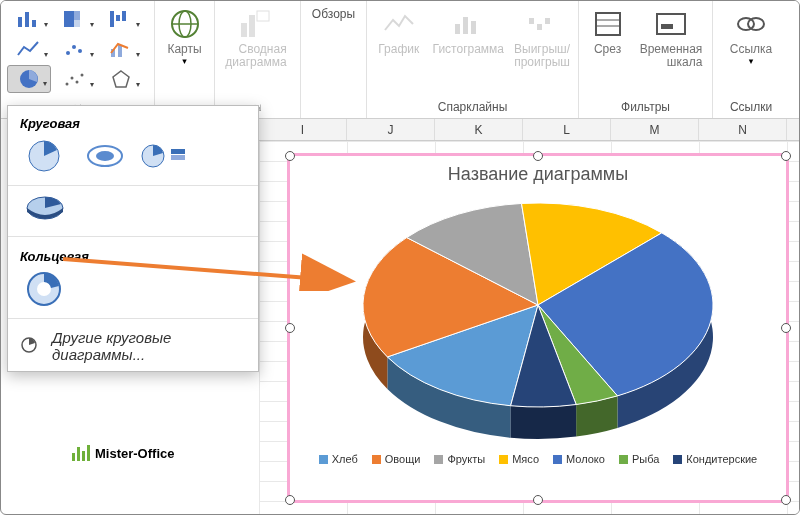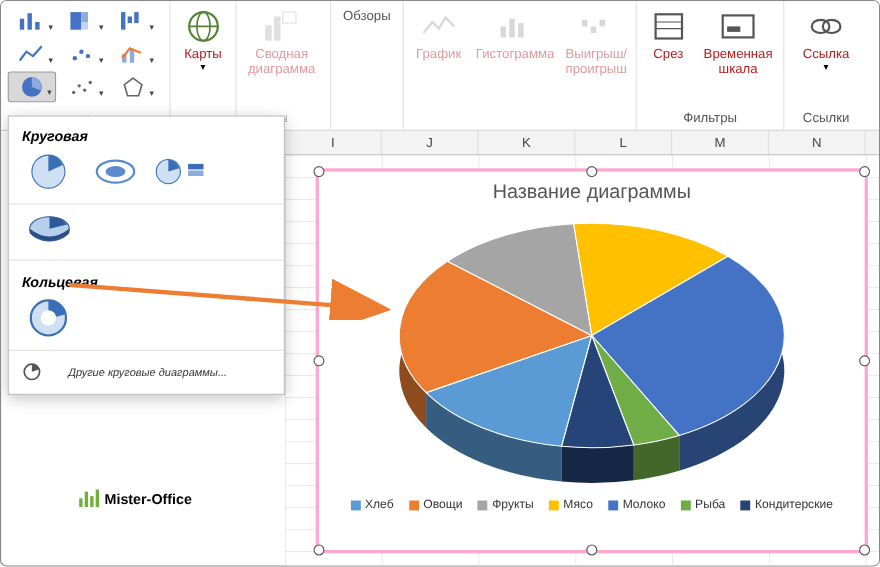--- a/index.html
+++ b/index.html
@@ -12,21 +12,21 @@
   .group-label { text-align: center; font-size: 12px; color: #555; padding: 2px 0 4px; white-space: nowrap; }
   .group .dlg { font-size: 9px; color: #777; cursor: pointer; }
 
   .mini-grid { display: grid; grid-template-columns: repeat(3, 44px); grid-auto-rows: 28px; gap: 2px; }
   .mini-btn { display: flex; align-items: center; justify-content: center; border-radius: 3px; cursor: pointer; position: relative; }
   .mini-btn.active { background: #d8d8d8; border: 1px solid #999; }
   .dd-caret { position: absolute; right: 3px; bottom: 4px; font-size: 8px; color: #444; }
 
   .big-btn { display: flex; flex-direction: column; align-items: center; justify-content: center; width: 70px; cursor: pointer; padding: 2px; }
   .big-btn.disabled { opacity: 0.45; pointer-events: none; }
-  .big-btn .lbl { font-size: 12px; color: #b91c1c; white-space: pre-line; text-align: center; line-height: 1.1; margin-top: 2px; }
+  .big-btn .lbl { font-size: 12px; color: #737373; white-space: pre-line; text-align: right; line-height: 1.1; margin-top: 2px; }
   .big-ico { width: 34px; height: 34px; display: flex; align-items: center; justify-content: center; }
 
   
   .sheet { position: absolute; left: 258px; top: 118px; right: 0; bottom: 0; background: #fff; }
   .col-headers { display: flex; height: 22px; border-bottom: 1px solid #ccc; background: #f3f3f3; }
   .col-h { flex: 0 0 88px; text-align: center; font-size: 12px; color: #444; border-right: 1px solid #ddd; line-height: 22px; cursor: pointer; }
   .grid-bg { position: absolute; left: 0; top: 22px; right: 0; bottom: 0;
     background-image: linear-gradient(#e8e8e8 1px, transparent 1px), linear-gradient(90deg, #e8e8e8 1px, transparent 1px);
     background-size: 88px 20px; }
 
@@ -42,21 +42,21 @@
   .legend { display:flex; gap: 14px; justify-content:center; font-size: 11px; color:#333; margin-top: 4px;}
   .legend-item { display:flex; align-items:center; gap:4px;}
   .swatch { width:9px; height:9px;}
 
   
   .dropdown { position:absolute; left:6px; top:104px; width:252px; background:#fff; border:1px solid #bcbcbc; box-shadow:0 4px 14px rgba(0,0,0,.25); z-index:10;font-style:italic;}
   .dd-sec-title{font-weight:600; font-size:13px; padding:10px 12px 6px;}
   .dd-row{display:flex; gap:10px; padding:0 12px 8px;}
   .dd-item{width:50px;height:38px;display:flex;align-items:center;justify-content:center;border-radius:3px;cursor:pointer;}
   .dd-sep{height:1px;background:#e1e1e1;margin:2px 0;}
-  .dd-more{display:flex;align-items:center;gap:24px;padding:8px 12px;font-size:10px;color:#333;cursor:pointer;}
+  .dd-more{display:flex;align-items:center;gap:14px;padding:8px 12px;font-size:15px;color:#333;cursor:pointer;}
 
   .watermark{position:absolute;left:70px;top:444px;font-size:13px;font-weight:700;color:#000000;display:flex;align-items:center;gap:4px;z-index:11}
   .wm-bars span{display:inline-block;width:3px;background:#6fb03a;margin:0 1px;vertical-align:bottom;}
 
   
   .arrow { position:absolute; left:62px; top:250px; width:300px; height:40px; z-index:12; pointer-events:none;}
 </style>
 </head>
 <body>
 
@@ -201,20 +201,21 @@
             <svg width="32" height="24">
               <rect x="3" y="6" width="5" height="6" fill="#aaa"></rect>
               <rect x="11" y="12" width="5" height="6" fill="#aaa"></rect>
               <rect x="19" y="6" width="5" height="6" fill="#aaa"></rect>
             </svg>
           </div>
           <div class="lbl">Выигрыш/
 проигрыш</div>
         </div>
     </div>
+    <div class="group-label">Спарклайны</div>
   </div>
 
   <div class="group" style="width:134px">
     <div class="group-body">
       <div class="big-btn" style="width:50px">
           <div class="big-ico">
             <svg width="30" height="28">
               <rect x="3" y="3" width="24" height="22" fill="none" stroke="#555" stroke-width="2"></rect>
               <line x1="3" y1="10" x2="27" y2="10" stroke="#555"></line>
               <line x1="3" y1="16" x2="27" y2="16" stroke="#555"></line>

